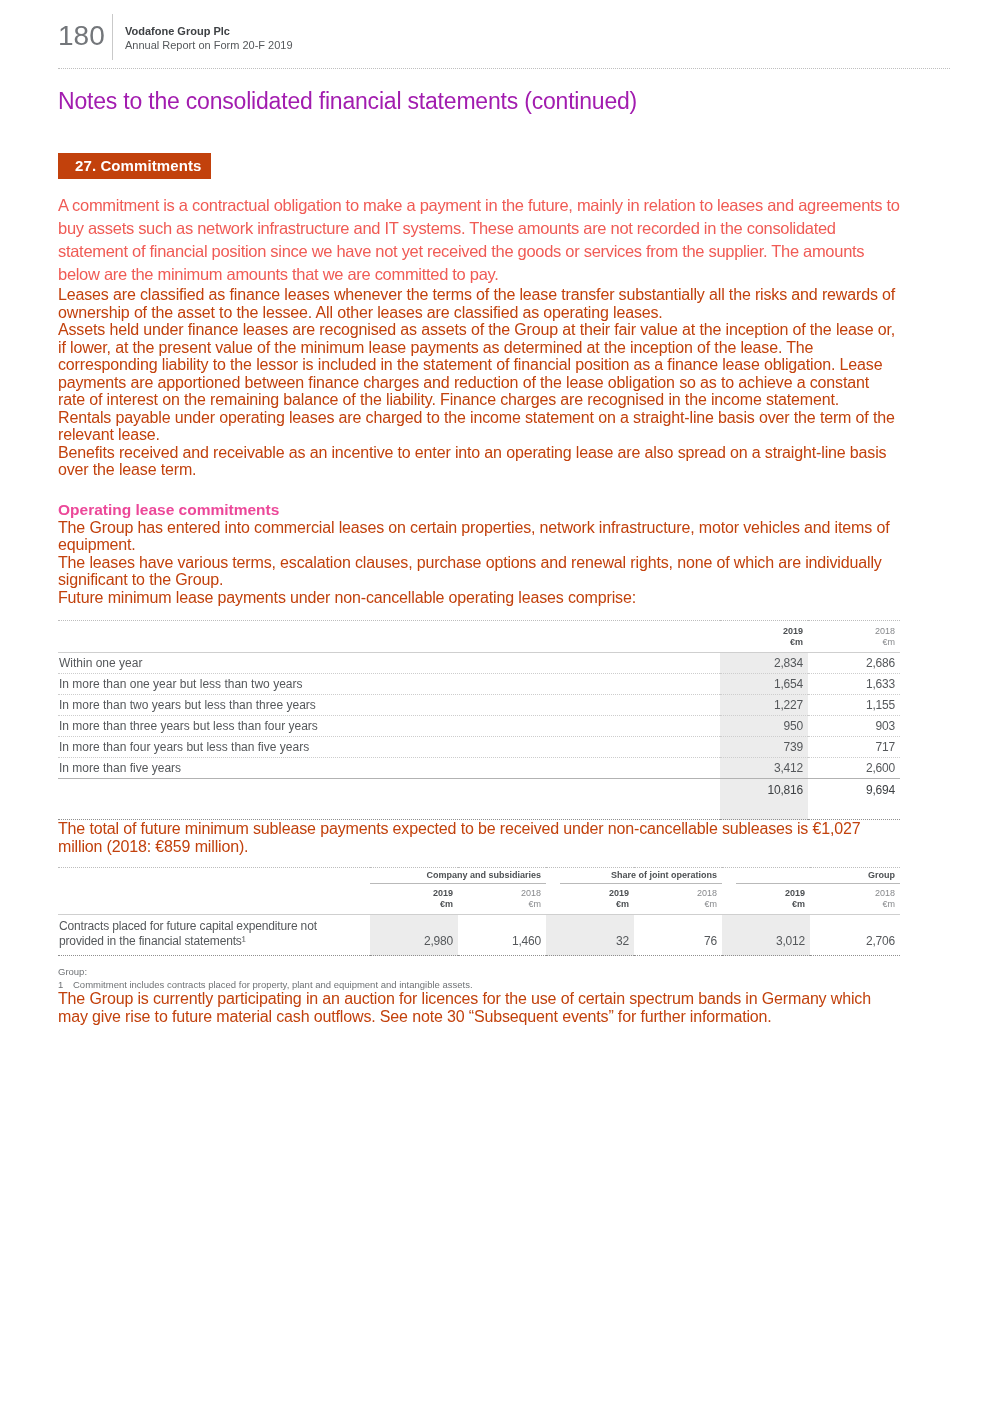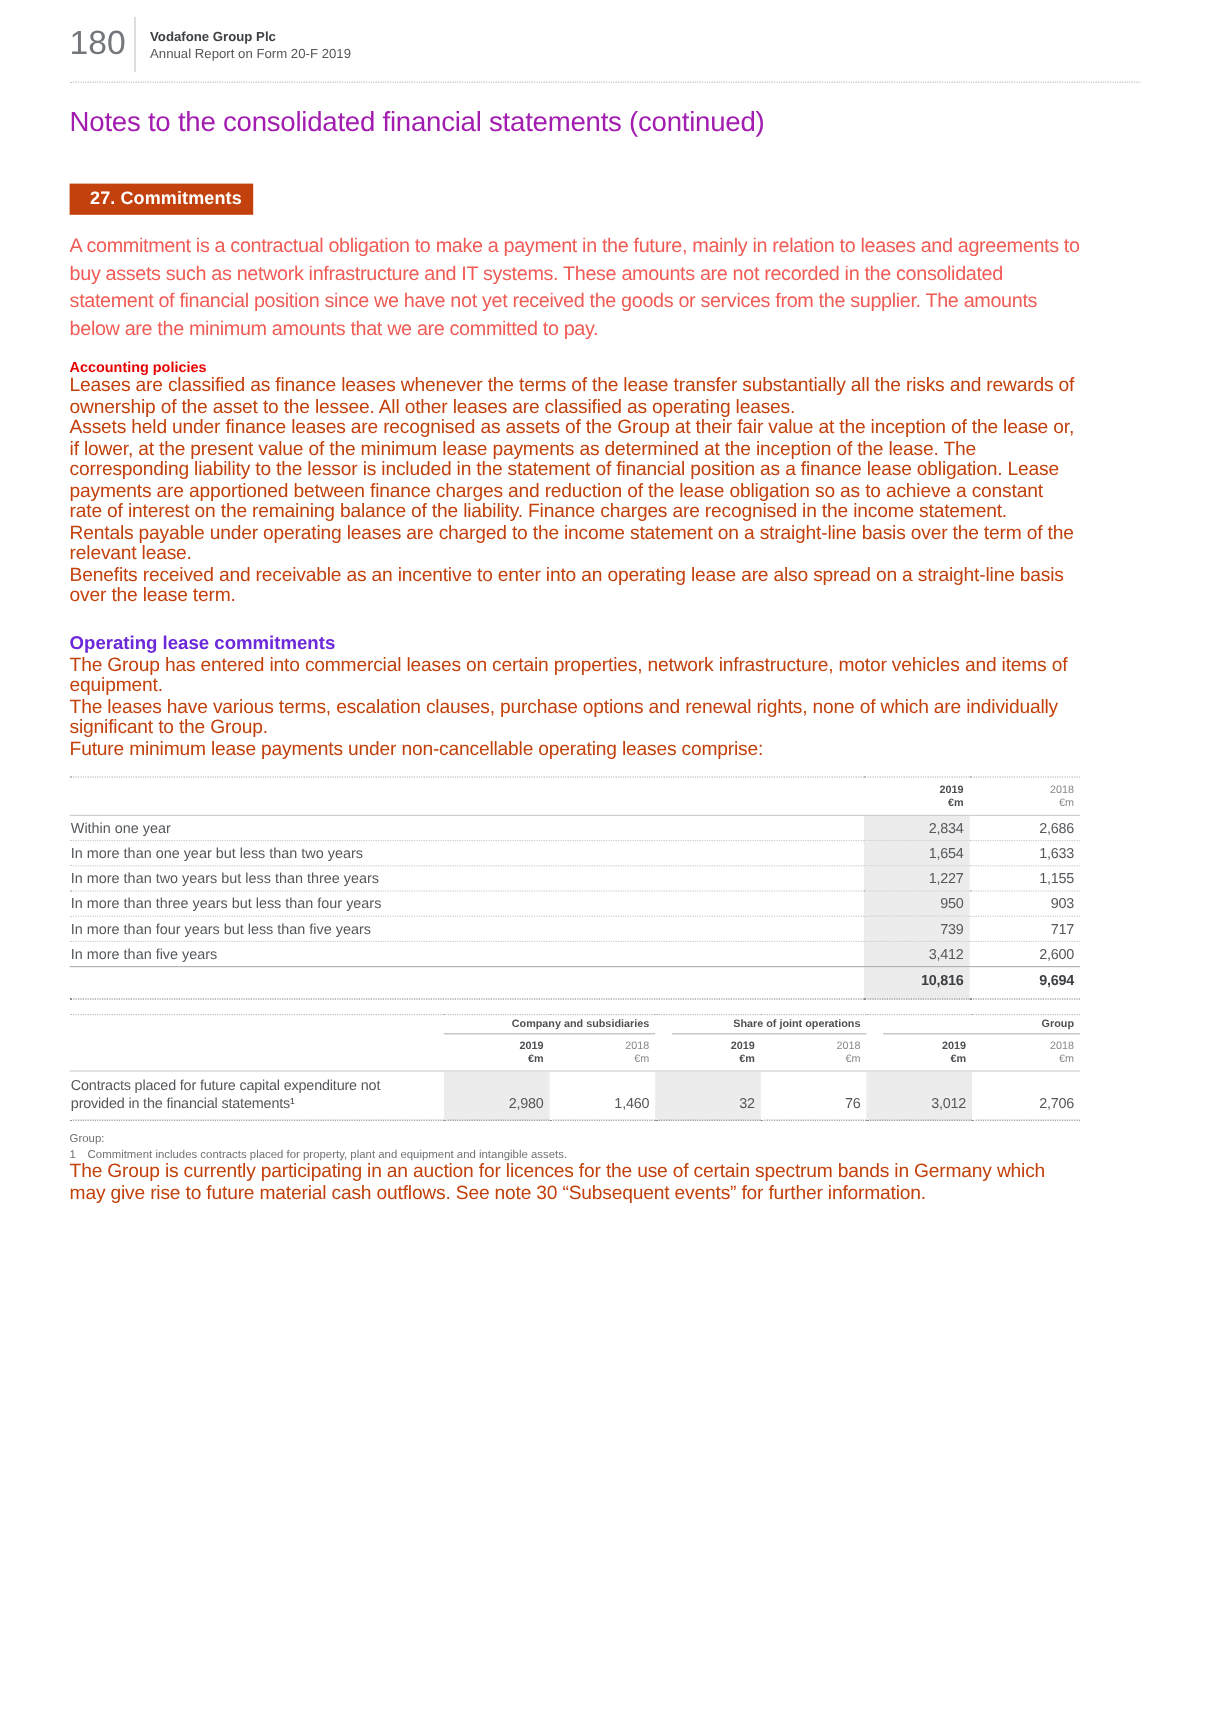--- a/index.html
+++ b/index.html
@@ -15,21 +15,21 @@
   .meta .org { font-weight:bold; color:#3e4144; }
   .rule-top { border-top:1px dotted #bfbfbf; margin:4px 58px 0 58px; }
   h1.doc-title { font-size:23px; font-weight:400; color:#a21caf; margin:19px 108px 0 58px; letter-spacing:-0.2px; }
 
   
   .badge { display:inline-block; background:#c2410c; color:#ffffff; font-weight:bold;
            font-size:15px; padding:4px 9px 5px 17px; margin:38px 0 0 58px; letter-spacing:0.1px; }
   .red-intro { color:#f05b55; font-size:16.5px; line-height:23px; letter-spacing:-0.3px;
                margin:15px 106px 0 58px; font-weight:400; }
   .red-sub { color:#e60000; font-size:12px; font-weight:bold; margin:13px 0 0 58px; }
-  .red-heading { color:#6d28d9; font-size:15.5px; font-weight:bold; margin:0 0 0 58px; }
+  .red-heading { color:#ec4899; font-size:15.5px; font-weight:bold; margin:0 0 0 58px; }
   p.body { font-size:16px; line-height:17.5px; letter-spacing:-0.15px; margin:0 108px 0 58px; color:#c2410c; }
   .pre { white-space:pre-line; }
   .mt2{margin-top:2px;} .mt10{margin-top:10px;} .mt11{margin-top:11px;} .mt14{margin-top:14px;}
   .mt15{margin-top:15px;} .mt22{margin-top:22px;} .mt26{margin-top:26px;}
 
   
   table { border-collapse:collapse; table-layout:fixed; margin-left:58px; width:842px; font-size:12px; color:#55585b; }
   table.op { margin-top:14px; }
   table.cap { margin-top:12px; }
   th, td { padding:0; font-weight:normal; }
@@ -38,21 +38,21 @@
   .yr { font-size:9px; line-height:11px; text-align:right; }
   .yr-cur { font-weight:bold; color:#4d5053; }
   .yr-prev { font-weight:normal; color:#87898c; }
 
   
   .op thead th { border-top:1px dotted #bdbdbd; border-bottom:1px solid #cfcfcf; padding:5px 5px 4px 0; vertical-align:bottom; }
   .op tbody td { border-bottom:1px dotted #cdcdcd; padding:3px 0 3px 0; height:14px; }
   .op tbody td.num { padding-right:5px; }
   .op tbody td.lbl { text-align:left; padding-left:1px; }
   .op tfoot td { border-top:1px solid #b2b2b2; border-bottom:1px dotted #8f8f8f;
-                 font-weight:bold; color:#3e4144; padding:4px 5px 8px 0; }
+                 font-weight:normal; color:#3e4144; padding:4px 5px 22px 0; }
 
   
   .cap .grp-row td { border-top:1px dotted #bdbdbd; vertical-align:bottom; }
   .grp { border-bottom:1px solid #b9b9b9; font-size:9px; font-weight:bold; color:#4d5053;
          text-align:right; padding:2px 5px 2px 0; line-height:11px; }
   .grp.gapped { margin-left:14px; }
   .cap .sub-row th { border-bottom:1px solid #cfcfcf; padding:4px 5px 4px 0; vertical-align:bottom; }
   .cap tbody td { border-bottom:1px dotted #8f8f8f; }
   .cap tbody td.lbl { text-align:left; vertical-align:top; padding:4px 0 6px 1px; line-height:15px; letter-spacing:-0.15px; }
   .cap tbody td.num { vertical-align:bottom; padding-bottom:7px; }
@@ -80,21 +80,20 @@
 
   <h1 class="doc-title">Notes to the consolidated financial statements (continued)</h1>
 
   
   <div class="badge">27. Commitments</div>
 
   
   <p class="red-intro">A commitment is a contractual obligation to make a payment in the future, mainly in relation to leases and agreements to buy assets such as network infrastructure and IT systems. These amounts are not recorded in the consolidated statement of financial position since we have not yet received the goods or services from the supplier. The amounts below are the minimum amounts that we are committed to pay.</p>
 
   
-  <h3 class="red-sub">Accounting policies</h3>
   <p class="body mt2">Leases are classified as finance leases whenever the terms of the lease transfer substantially all the risks and rewards of ownership of the asset to the lessee. All other leases are classified as operating leases.</p>
   <p class="body mt11">Assets held under finance leases are recognised as assets of the Group at their fair value at the inception of the lease or, if lower, at the present value of the minimum lease payments as determined at the inception of the lease. The corresponding liability to the lessor is included in the statement of financial position as a finance lease obligation. Lease payments are apportioned between finance charges and reduction of the lease obligation so as to achieve a constant rate of interest on the remaining balance of the liability. Finance charges are recognised in the income statement.</p>
   <p class="body mt15 pre">Rentals payable under operating leases are charged to the income statement on a straight-line basis over the term of the relevant lease.
 Benefits received and receivable as an incentive to enter into an operating lease are also spread on a straight-line basis over the lease term.</p>
 
   
   <h2 class="red-heading mt22">Operating lease commitments</h2>
   <p class="body mt10 pre">The Group has entered into commercial leases on certain properties, network infrastructure, motor vehicles and items of equipment.
 The leases have various terms, escalation clauses, purchase options and renewal rights, none of which are individually significant to the Group.</p>
   <p class="body mt14">Future minimum lease payments under non-cancellable operating leases comprise:</p>
@@ -152,20 +151,21 @@
       </tbody>
     <tfoot>
       <tr>
         <td></td>
         <td class="num shade">10,816</td>
         <td class="num">9,694</td>
       </tr>
     </tfoot>
   </table>
 
+  <p class="body mt15">The total of future minimum sublease payments expected to be received under non-cancellable subleases is €1,027 million (2018: €859 million).</p>
 
   
 
   <table class="cap">
     <colgroup>
       <col style="width:312px">
         <col style="width:88px">
         <col style="width:88px">
       <col style="width:88px">
         <col style="width:88px">

